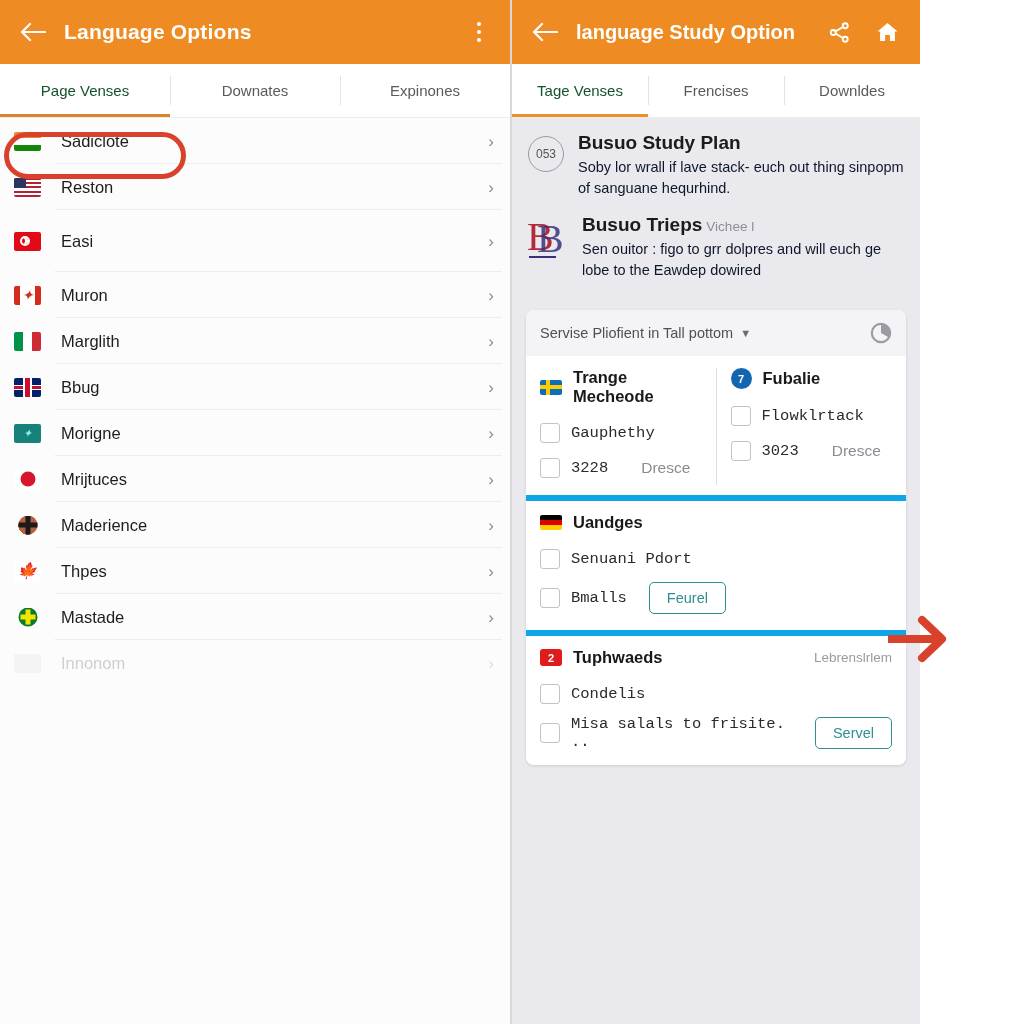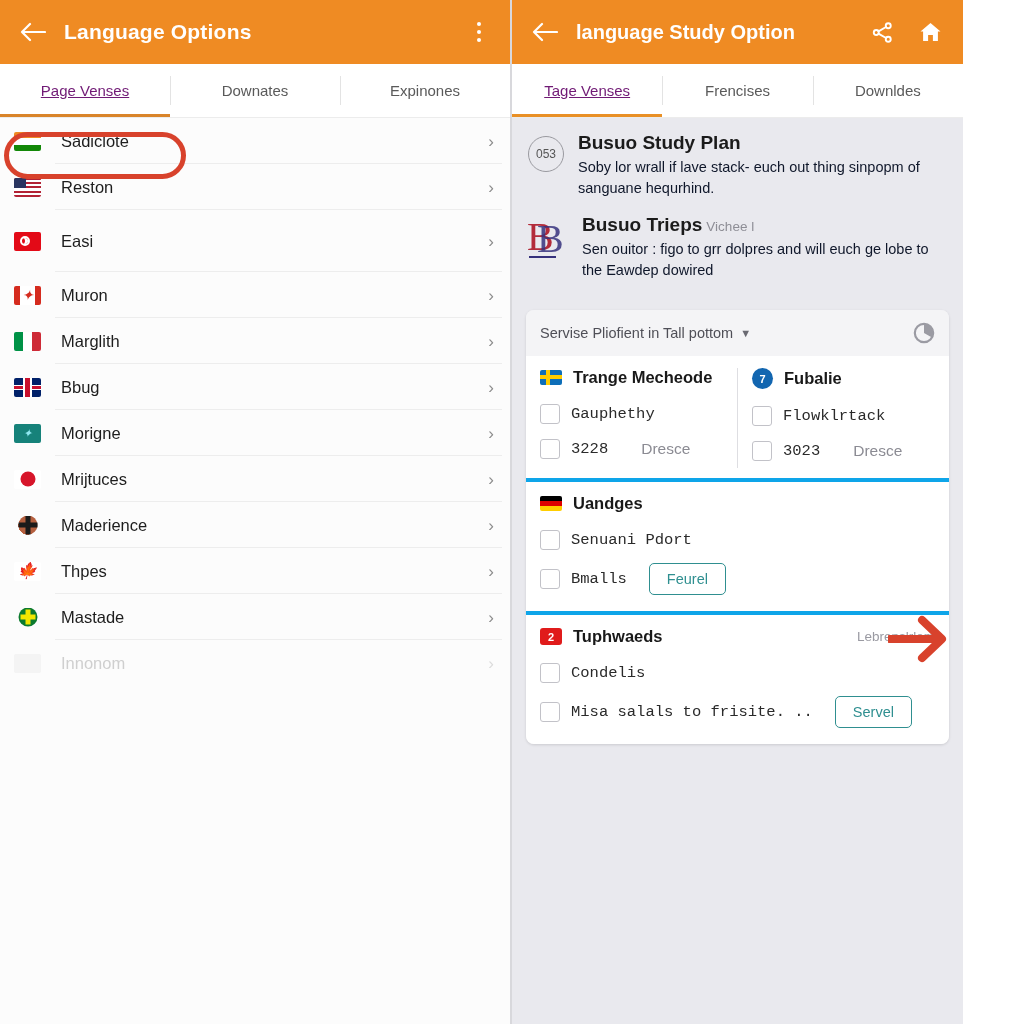--- a/index.html
+++ b/index.html
@@ -57,21 +57,21 @@
     flex: 1;
     display: flex; align-items: center; justify-content: center;
     font-size: 15px;
     color: #5a5a5a;
     position: relative;
   }
   .tab + .tab::before {
     content: ""; position: absolute; left: 0; top: 12px; bottom: 12px;
     width: 1px; background: #e3e3e3;
   }
-  .tab.active { color: #701a75; text-decoration: underline; }
+  .tab.active { color: #14532d; }
   .tab.active::after {
     content: ""; position: absolute; left: 0; right: 0; bottom: 0;
     height: 3px; background: #e99026;
   }
   .left-tabbar .tab.active::after { background: #d9842a; }
 
   .lang-list { background: #fcfcfc; }
   .lang-row {
     height: 46px;
     display: flex; align-items: center;
@@ -144,21 +144,21 @@
   .f-maple i { position:absolute; left:50%; top:50%; transform:translate(-50%,-50%); color:#d52b1e; font-size:16px; line-height:1; }
   .f-greencross { background:transparent; }
   .f-greencross i { position:absolute; left:50%; top:50%; transform:translate(-50%,-50%);
     width:19px; height:19px; border-radius:50%; background:#0b7a2e; display:block; }
   .f-greencross i::before { content:""; position:absolute; left:50%; top:2px; bottom:2px; width:5px; margin-left:-2.5px; background:#f2e600; }
   .f-greencross i::after { content:""; position:absolute; top:50%; left:2px; right:2px; height:5px; margin-top:-2.5px; background:#f2e600; }
   .f-grey { background:#dddddd; }
 
   
   .right-panel {
-    width: 451px; height: 1024px;
+    width: 408px; height: 1024px;
     background: #e9e9ee;
     position: relative;
   }
   .rp-appbar {
     height: 64px; background: #ef8b23;
     display: flex; align-items: center; padding: 0 16px;
   }
   .rp-title { color:#fff; font-size:20px; font-weight:bold; }
   .rp-icon { width: 34px; height: 34px; display:flex; align-items:center; justify-content:center; margin-left: 14px; }
 
@@ -187,21 +187,21 @@
   .card-head {
     height: 46px; display: flex; align-items: center; padding: 0 14px;
     background: #f4f4f6;
   }
   .card-head-label { font-size: 14.5px; color: #4f4f57; }
   .caret { margin-left: 7px; color:#6a6a72; font-size: 11px; }
   .card-head-spacer { flex: 1; }
   .pie-icon { width: 22px; height: 22px; }
 
   .section { background:#fff; padding: 12px 0 10px 0; }
-  .section + .section { border-top: 4px solid #0ea5e9; }
+  .section + .section { border-top: 6px solid #0ea5e9; }
 
   .two-col { display: flex; }
   .col { flex: 1; padding: 0 14px; }
   .col + .col { border-left: 1px solid #dedee2; }
 
   .sec-head { display: flex; align-items: center; gap: 11px; margin-bottom: 9px; }
   .sec-title { font-size: 16.5px; font-weight: bold; color: #191919; }
   .sec-right { margin-left: auto; font-size: 13.5px; color: #9a9aa2; }
 
   .sm-flag { width: 22px; height: 15px; flex:0 0 auto; position: relative; border-radius: 2px; overflow:hidden; }

